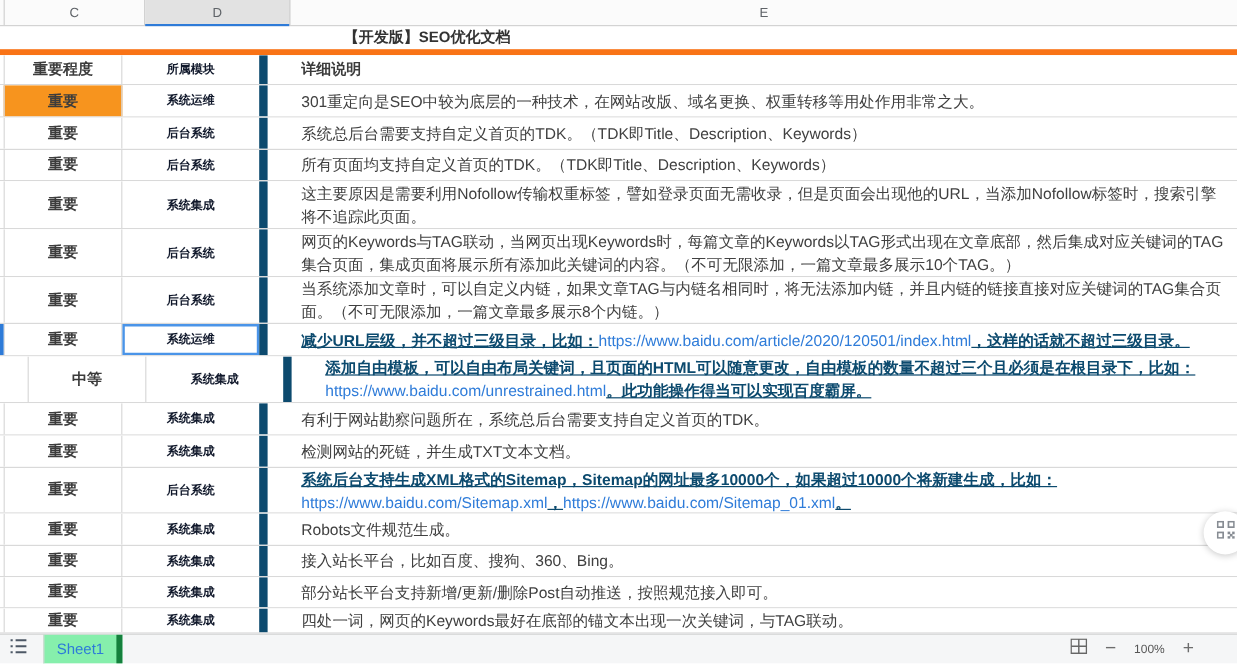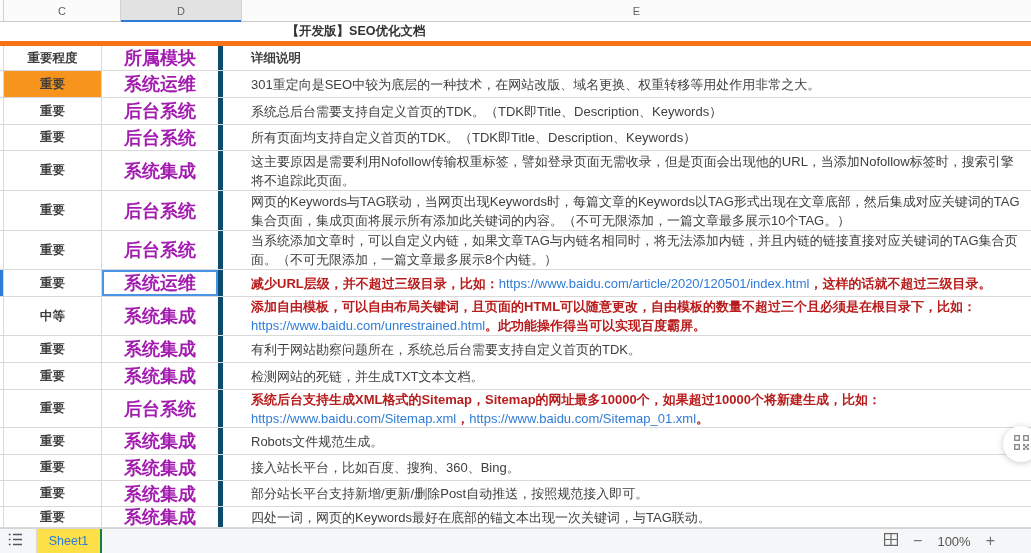--- a/index.html
+++ b/index.html
@@ -25,42 +25,42 @@
   .titlerow{height:24px;border-bottom:5px solid #f97316;box-sizing:border-box;position:relative;background:#fff;}
   .title{position:absolute;left:0;top:0;width:712px;height:100%;display:flex;align-items:center;justify-content:center;
          font-size:12.5px;font-weight:bold;color:#333;}
 
   
   .hrow,.row{display:flex;border-bottom:1px solid #d9d9d9;box-sizing:border-box;background:#fff;position:relative;overflow:hidden;}
   .hrow{height:25px;}
   .cell{box-sizing:border-box;overflow:hidden;}
   .c-imp{width:99px;margin-left:3px;border-left:1px solid #d9d9d9;border-right:1px solid #d9d9d9;
          display:flex;align-items:center;justify-content:center;font-size:12.5px;font-weight:bold;color:#3c3c3c;}
-  .c-mod{width:121px;border-right:5px solid #0c4a6e;
-         display:flex;align-items:center;justify-content:center;font-size:18px;font-weight:bold;color:#a21caf;}
+  .c-mod{width:121px;border-right:7px solid #0c4a6e;
+         display:flex;align-items:center;justify-content:center;font-size:10px;font-weight:bold;color:#0f172a;}
   .c-desc{flex:1;display:flex;align-items:center;padding:0 8px;margin-left:20px;}
   .hdesc{justify-content:flex-start;font-weight:bold;font-size:12.5px;color:#3c3c3c;}
   .desc-inner{width:100%;font-size:13px;line-height:19px;color:#404040;}
   .seg-n{color:#404040;}
-  .seg-bb{color:#b91c1c;font-weight:bold;}
+  .seg-bb{color:#0c4a6e;font-weight:bold;text-decoration:underline;}
   .seg-bl{color:#2f7cd9;}
   .c-imp.orange{background:#f7941e;}
   .c-mod.sel{box-shadow:inset 0 0 0 2px #4a94e8;}
   .row-ind{position:absolute;left:0;top:0;bottom:0;width:3px;background:#2e7bd8;}
 
   
   .footer{position:absolute;left:0;bottom:0;width:1031px;height:25px;background:#f5f6f7;
           border-top:1px solid #d4d4d4;box-sizing:border-box;}
   .sheets-btn{position:absolute;left:8px;top:0;height:100%;display:flex;align-items:center;cursor:pointer;}
-  .sheet-tab{position:absolute;left:36px;top:0;height:100%;width:66px;background:#fde047;
-             border-left:1px solid #d9d9d9;border-right:2px solid #15803d;box-sizing:border-box;
+  .sheet-tab{position:absolute;left:36px;top:0;height:100%;width:66px;background:#86efac;
+             border-left:1px solid #d9d9d9;border-right:5px solid #15803d;box-sizing:border-box;
              display:flex;align-items:center;justify-content:center;color:#2e7bd8;font-size:12.5px;cursor:pointer;}
   .foot-right{position:absolute;right:36px;top:0;height:100%;display:flex;align-items:center;gap:15px;}
   .zoom-btn{color:#6d6d6d;font-size:16px;line-height:1;cursor:pointer;user-select:none;}
-  .zoom-label{color:#555;font-size:13px;}
+  .zoom-label{color:#555;font-size:10px;}
   .icon-btn{display:flex;align-items:center;cursor:pointer;}
 
   
   .qr-float{position:absolute;left:1003px;top:426px;width:36px;height:36px;border-radius:50%;background:#fff;
             box-shadow:0 1px 6px rgba(0,0,0,.22);display:flex;align-items:center;justify-content:center;cursor:pointer;}
 </style>
 </head>
 <body>
 
 <div class="app">
@@ -126,21 +126,21 @@
         </div>
       </div>
       <div class="row" style="height: 27px;">
         <div class="row-ind"></div>
         <div class="cell c-imp">重要</div>
         <div class="cell c-mod sel">系统运维</div>
         <div class="cell c-desc">
           <div class="desc-inner"><span class="seg-bb">减少URL层级，并不超过三级目录，比如：</span><span class="seg-bl">https://www.baidu.com/article/2020/120501/index.html</span><span class="seg-bb">，这样的话就不超过三级目录。</span></div>
         </div>
       </div>
-      <div class="row" style="height: 39px;">
+      <div class="row" style="height: 39px; padding-left: 20px;">
         <div class="cell c-imp">中等</div>
         <div class="cell c-mod">系统集成</div>
         <div class="cell c-desc">
           <div class="desc-inner"><span class="seg-bb">添加自由模板，可以自由布局关键词，且页面的HTML可以随意更改，自由模板的数量不超过三个且必须是在根目录下，比如：</span><span class="seg-bl">https://www.baidu.com/unrestrained.html</span><span class="seg-bb">。此功能操作得当可以实现百度霸屏。</span></div>
         </div>
       </div>
       <div class="row" style="height: 27px;">
         <div class="cell c-imp">重要</div>
         <div class="cell c-mod">系统集成</div>
         <div class="cell c-desc">

